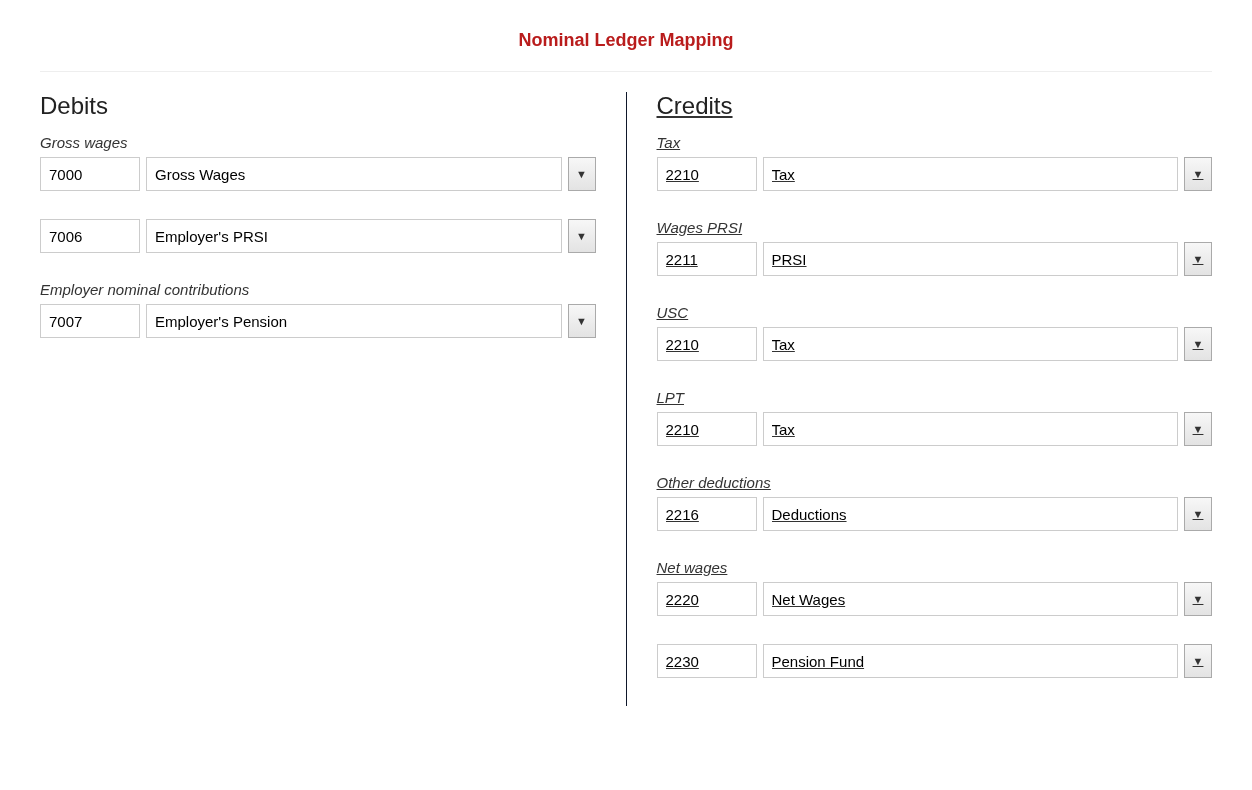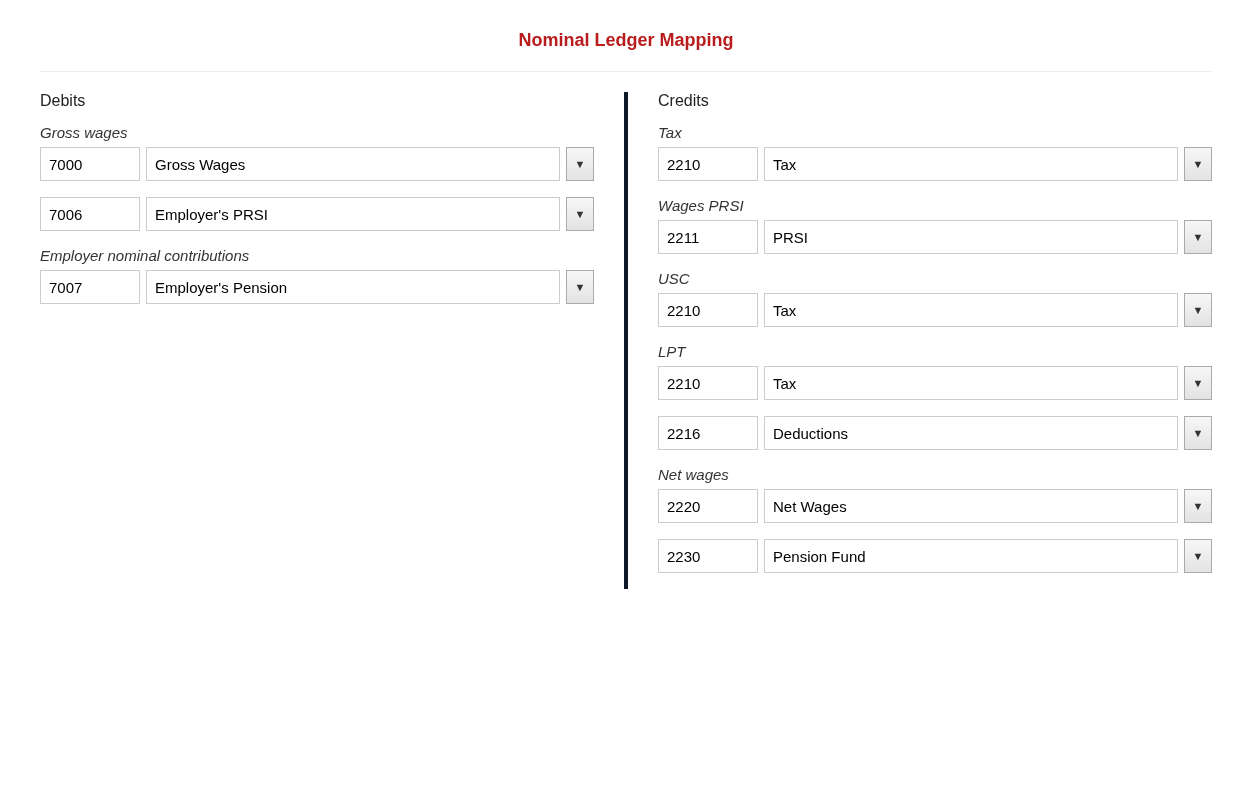--- a/index.html
+++ b/index.html
@@ -38,32 +38,33 @@
     margin: 18px 0 20px 0;
   }
   .columns {
     display: flex;
   }
   .col {
     flex: 1;
     padding-right: 30px;
   }
   .col.credits {
-    border-left: 4px solid #0f172a;
+    border-left: 1px solid #0f172a;
     padding-left: 30px;
     padding-right: 0;
+    text-decoration: underline;
   }
   .col-title {
-    font-size: 16px;
+    font-size: 24px;
     font-weight: 400;
     color: #222;
     margin-bottom: 14px;
   }
   .field {
-    margin-bottom: 16px;
+    margin-bottom: 28px;
   }
   .field-label {
     font-style: italic;
     font-size: 15px;
     color: #333;
     margin-bottom: 6px;
     display: block;
   }
   .field-row {
     display: flex;
@@ -190,20 +191,21 @@
         <div class="field-row">
           <input class="code-input" value="2210" style="">
           <input class="name-input" value="Tax" style="">
           <button class="dropdown-btn">
               <span>▼</span>
             </button>
         </div>
       </div>
 
       <div class="field">
+        <span class="field-label">Other deductions</span>
         <div class="field-row">
           <input class="code-input" value="2216" style="">
           <input class="name-input" value="Deductions" style="">
           <button class="dropdown-btn">
               <span>▼</span>
             </button>
         </div>
       </div>
 
       <div class="field">

